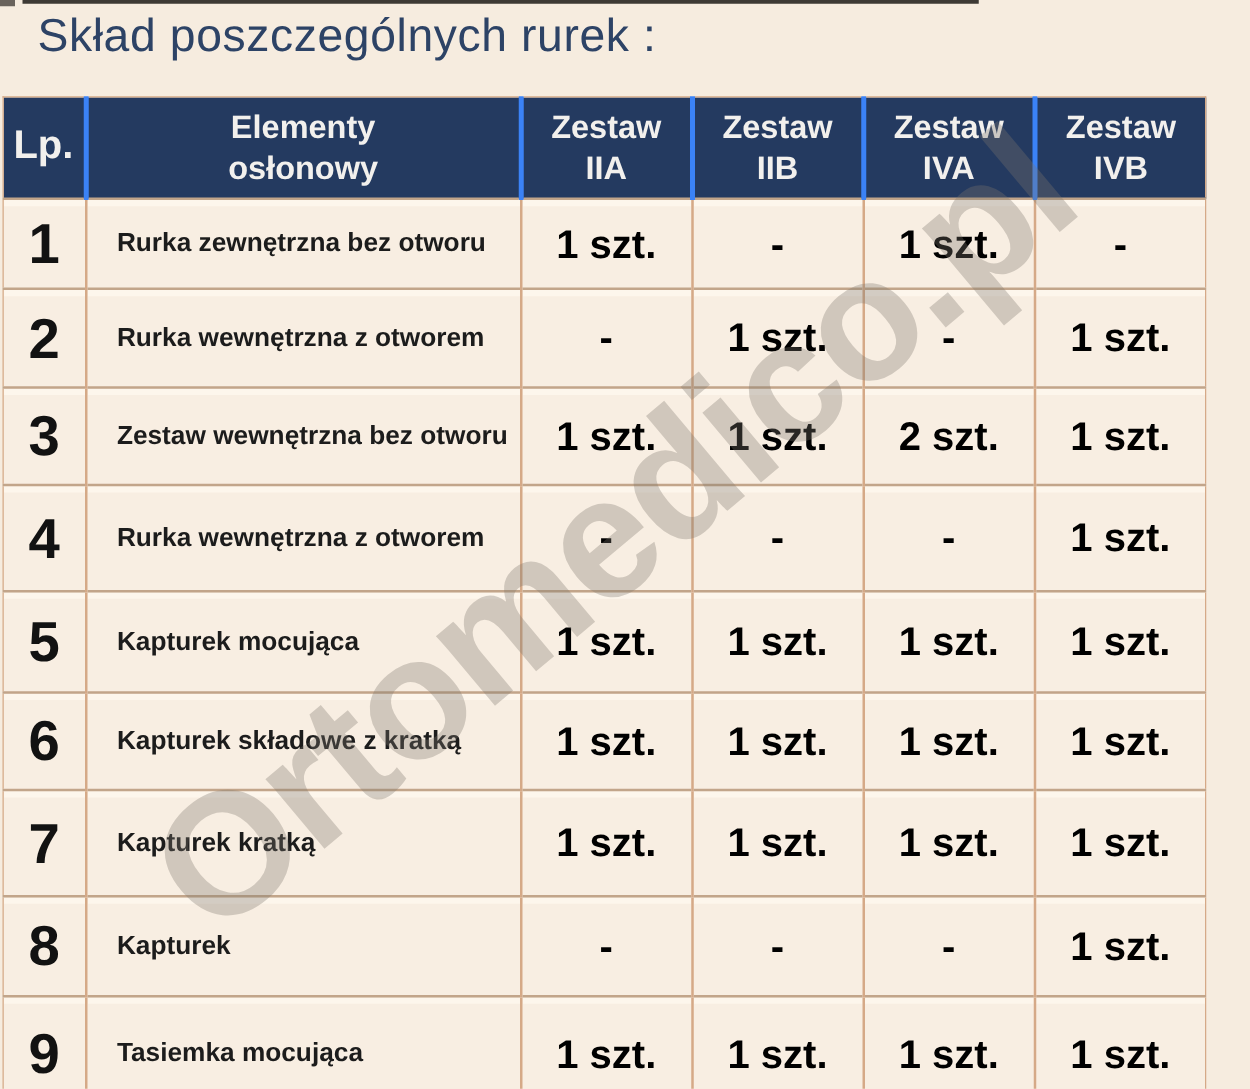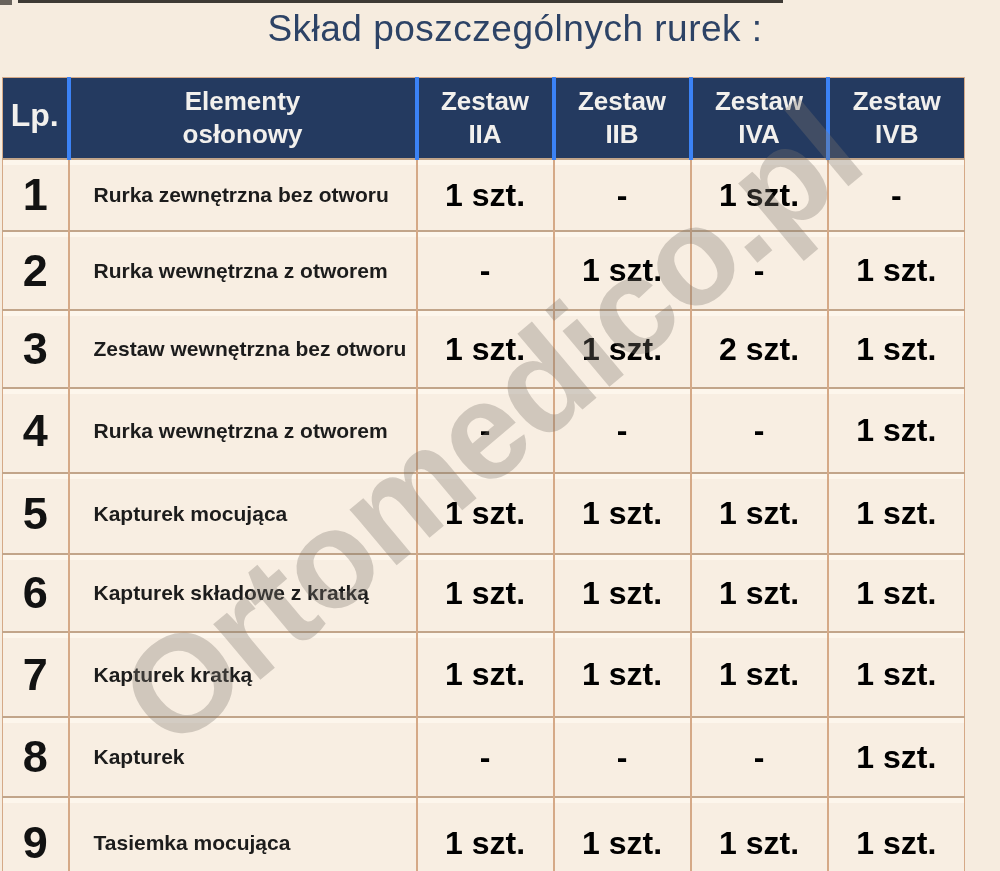--- a/index.html
+++ b/index.html
@@ -14,21 +14,20 @@
     position:absolute; top:0; left:18px; width:765px; height:3px;
     background:#3e3a35;
   }
   .top-edge-nub {
     position:absolute; top:0; left:0; width:12px; height:5px;
     background:#69635c;
   }
   .page-title {
     position:absolute; top:8px; left:0; width:100%;
     box-sizing:border-box; padding-left:30px;
-    text-align:center;
     font-size:37px; font-weight:400;
     color:#2d4366;
     letter-spacing:0.5px;
   }
   table.comp-table {
     position:absolute; top:77px; left:2px;
     width:962px;
     border-collapse:collapse;
     table-layout:fixed;
     border:1px solid #d5a987;

